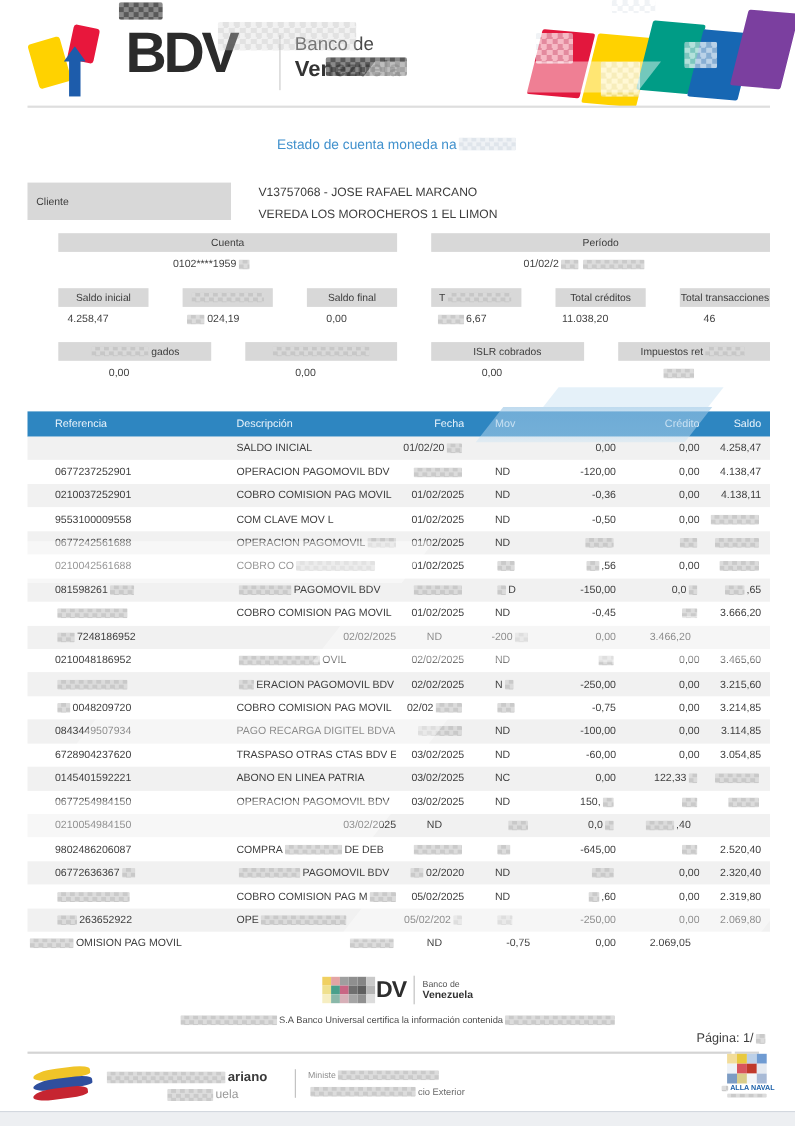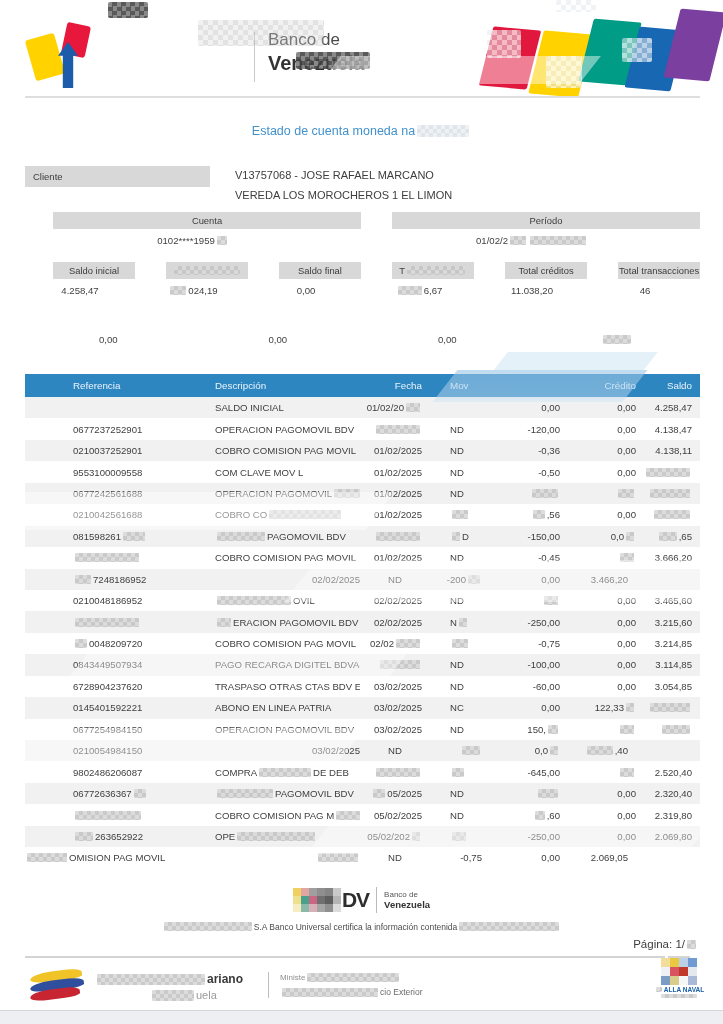--- a/index.html
+++ b/index.html
@@ -29,51 +29,51 @@
   .hdr-t1{position:absolute;left:240px;top:16px;font-size:17px;color:#4a4a4a;}
   .hdr-t2{position:absolute;left:240px;top:38px;font-size:20px;font-weight:700;color:#333;}
   .banner{position:absolute;left:480px;top:8px;width:236px;height:90px;}
   .shp{position:absolute;border-radius:2px;transform:rotate(5deg) skewX(-9deg);}
   .hrule{position:absolute;left:25px;top:96px;width:675px;height:2px;background:#dedede;}
 
   .title{position:absolute;top:124px;left:0;right:0;display:flex;justify-content:center;align-items:center;
          font-size:12.5px;color:#4191cd;}
   .title .redact{height:12px;}
 
-  .lblbox{position:absolute;left:25px;width:185px;height:21px;background:#d8d8d8;font-size:9.5px;color:#3c3c3c;
+  .lblbox{position:absolute;left:25px;width:185px;height:34px;background:#d8d8d8;font-size:9.5px;color:#3c3c3c;
           display:flex;align-items:center;padding-left:8px;box-sizing:border-box;}
   .lblval{position:absolute;left:235px;height:17px;display:flex;align-items:center;font-size:11px;color:#3d3d3d;}
 
   .hflex{position:absolute;left:25px;width:675px;display:flex;gap:3px;z-index:2;}
   .gcell{flex:1;height:17px;background:#d8d8d8;display:flex;align-items:center;justify-content:center;
          font-size:9.4px;color:#3c3c3c;overflow:hidden;white-space:nowrap;margin-left:28px;}
   .vcell{flex:1;height:20px;display:flex;align-items:center;justify-content:center;font-size:9.6px;color:#3f3f3f;
          overflow:hidden;white-space:nowrap;}
 
   
   #txn{position:absolute;left:25px;top:374px;width:675px;z-index:2;}
   .thead,.trow{display:grid;grid-template-columns:190px 145px 62px 60px 78px 76px 64px;}
   .thead{height:23px;background:#2e86c1;color:#e9f3fb;font-size:9.8px;}
   .trow{height:21.45px;font-size:9.6px;color:#3e3e3e;}
   .trow.alt{background:#f1f1f1;}
   .tcell{display:flex;align-items:center;overflow:hidden;white-space:nowrap;}
-  .c1{margin-left:48px;}
+  .c1{padding-left:25px;}
   .c4{padding-left:28px;}
   .c3,.c5,.c6,.c7{justify-content:flex-end;}
   .c7{padding-right:8px;}
 
   
   .flogo{position:absolute;top:884px;left:0;right:0;display:flex;justify-content:center;align-items:center;gap:7px;height:32px;}
   .mosaic{display:grid;grid-template-columns:repeat(6,8px);grid-auto-rows:8px;}
   .mosaic div{width:8px;height:8px;}
   .flogo-dv{font-size:21px;font-weight:800;letter-spacing:-1px;color:#2e2e2e;margin-left:-6px;}
   .flogo-div{width:1px;height:26px;background:#bbb;}
   .flogo-b1{font-size:8px;color:#555;line-height:1.2;}
   .flogo-b2{font-size:9.5px;font-weight:700;color:#333;line-height:1.2;}
-  .certline{position:absolute;top:922px;left:0;right:0;display:flex;justify-content:center;
+  .certline{position:absolute;top:922px;left:0;right:0;display:flex;justify-content:center;align-items:center;
             font-size:8.5px;color:#4c4c4c;}
   .pageno{position:absolute;top:938px;right:25px;display:flex;align-items:center;font-size:11.5px;color:#3d3d3d;}
   .foot-hr{position:absolute;left:25px;top:956px;width:640px;height:2px;background:#d4d4d4;}
   .gov-flag{position:absolute;left:28px;top:968px;width:58px;height:34px;}
   .gf{position:absolute;left:2px;height:10px;border-radius:60% 40% 50% 50%/85% 60% 45% 60%;transform:rotate(-7deg);}
   .gov-l1{position:absolute;left:95px;top:972px;display:flex;align-items:center;font-size:12px;font-weight:700;color:#3a3a3a;}
   .gov-l2{position:absolute;left:150px;top:989px;display:flex;align-items:center;font-size:11px;color:#9a9a9a;}
   .gov-div{position:absolute;left:268px;top:972px;width:1px;height:26px;background:#bdbdbd;}
   .min-l1{position:absolute;left:280px;top:973px;display:flex;align-items:center;font-size:8px;color:#8f8f8f;}
   .min-l2{position:absolute;left:280px;top:987px;display:flex;align-items:center;font-size:8.5px;color:#6b6b6b;}
@@ -91,20 +91,21 @@
 <body>
 
 <div class="page">
 
   <div class="hdr">
     <div class="flagmark">
       <div class="fm-yellow"></div>
       <div class="fm-red"></div>
       <div class="fm-blue"></div>
     </div>
+    <div class="bdv-big">BDV</div>
     <div class="hdr-div"></div>
     <div class="hdr-t1">Banco de</div>
     <div class="hdr-t2">Venezuela</div>
   </div>
 
   <div class="banner">
     <div class="shp" style="left:6px;top:20px;width:48px;height:60px;background:#e2173d;"></div>
     <div class="shp" style="left:56px;top:24px;width:50px;height:64px;background:#ffd200;"></div>
     <div class="shp" style="left:106px;top:12px;width:48px;height:64px;background:#009c86;"></div>
     <div class="shp" style="left:152px;top:20px;width:46px;height:62px;background:#1767b3;"></div>
@@ -192,20 +193,36 @@
         <span class="redact" style="width: 24px;"></span>
         <span class="txt">6,67</span>
       </div>
       <div class="vcell">
         <span class="txt">11.038,20</span>
       </div>
       <div class="vcell">
         <span class="txt">46</span>
       </div>
     </div>
+  <div class="hflex" id="sum2-head" style="top:311px;">
+      <div class="gcell">
+        <span class="redact" style="width: 52px;"></span>
+        <span class="txt">gados</span>
+      </div>
+      <div class="gcell">
+        <span class="redact" style="width: 88px;"></span>
+      </div>
+      <div class="gcell">
+        <span class="txt">ISLR cobrados</span>
+      </div>
+      <div class="gcell">
+        <span class="txt">Impuestos ret</span>
+        <span class="redact" style="width: 36px;"></span>
+      </div>
+    </div>
   <div class="hflex" id="sum2-vals" style="top:329px;">
       <div class="vcell">
         <span class="txt">0,00</span>
       </div>
       <div class="vcell">
         <span class="txt">0,00</span>
       </div>
       <div class="vcell">
         <span class="txt">0,00</span>
       </div>
@@ -667,21 +684,21 @@
           <div class="tcell c1">
             <span class="txt">06772636367</span>
             <span class="redact" style="width: 12px;"></span>
           </div>
           <div class="tcell c2">
             <span class="redact" style="width: 56px;"></span>
             <span class="txt">PAGOMOVIL BDV</span>
           </div>
           <div class="tcell c3">
             <span class="redact" style="width: 12px;"></span>
-            <span class="txt">05/2025</span>
+            <span class="txt">02/2020</span>
           </div>
           <div class="tcell c4">
             <span class="txt">ND</span>
           </div>
           <div class="tcell c5">
             <span class="redact" style="width: 20px;"></span>
           </div>
           <div class="tcell c6">
             <span class="txt">0,00</span>
           </div>

